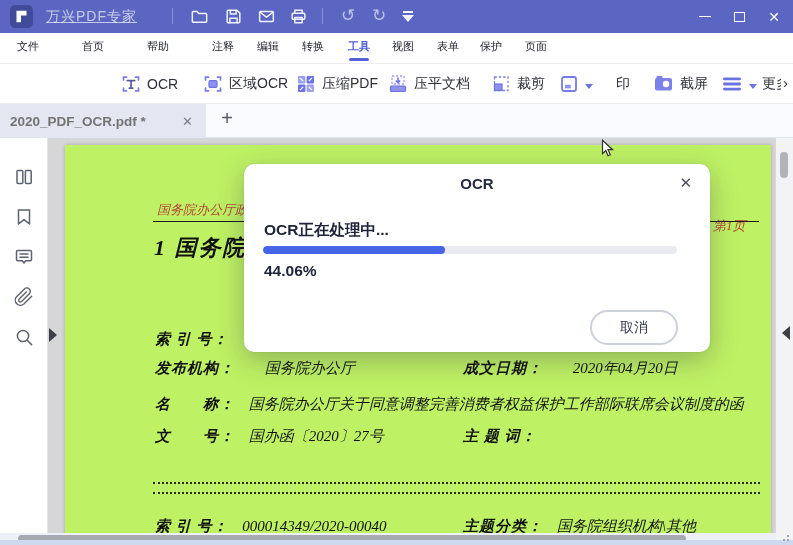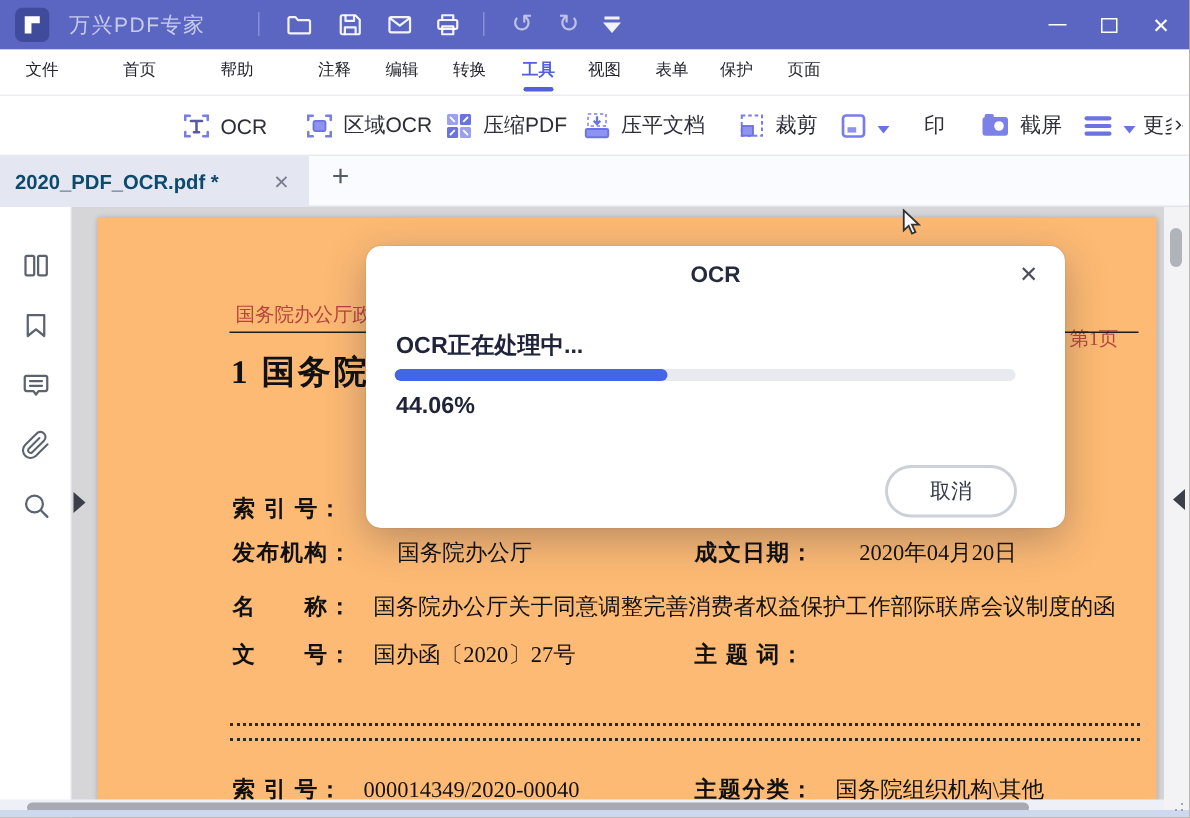--- a/index.html
+++ b/index.html
@@ -5,21 +5,21 @@
   * { margin:0; padding:0; box-sizing:border-box; }
   html,body { background:#888; }
   .screen {
     position:relative; width:793px; height:545px; overflow:hidden;
     font-family:"Liberation Sans", sans-serif; background:#d6d6d8;
     -webkit-font-smoothing:antialiased;
   }
   
   .titlebar { position:absolute; left:0; top:0; width:793px; height:33px; background:#5a66c1; }
   .logo { position:absolute; left:10px; top:5px; width:23px; height:23px; }
-  .app-title { position:absolute; left:46px; top:8px; font-size:14px; letter-spacing:1px; color:rgba(255,255,255,.66); }
+  .app-title { position:absolute; left:46px; top:8px; font-size:14px; letter-spacing:1px; color:rgba(255,255,255,.66);text-decoration:underline; }
   .tb-sep { position:absolute; top:8px; width:1px; height:16px; background:rgba(255,255,255,.28); }
   .tb-ic { position:absolute; top:7px; width:19px; height:19px; color:rgba(255,255,255,.92); cursor:default; }
   .tb-ic svg { width:100%; height:100%; stroke:currentColor; fill:none; stroke-width:1.4; stroke-linecap:round; stroke-linejoin:round; }
   .tb-glyph { position:absolute; top:4px; font-size:17px; line-height:24px; color:rgba(255,255,255,.60); }
   .collapse-ic { position:absolute; left:402px; top:11px; width:12px; height:11px; }
   .collapse-ic .bar { position:absolute; left:1px; top:0; width:10px; height:2px; background:#fff; opacity:.92;}
   .collapse-ic .tri { position:absolute; left:0; top:4px; width:0; height:0; border:6px solid transparent; border-top:7px solid rgba(255,255,255,.92); }
   .winctl { position:absolute; top:0; width:34px; height:33px; display:flex; align-items:center; justify-content:center; color:#fff; }
   .min-bar { width:12px; height:0; border-top:1.6px solid #fff; }
   .max-box { width:11px; height:10px; border:1.5px solid #fff; }
@@ -33,33 +33,33 @@
   .toolbar { position:absolute; left:0; top:64px; width:793px; height:40px; background:#fff; border-bottom:1px solid #e9e9ee; }
   .tool { position:absolute; top:0; height:40px; display:flex; align-items:center; gap:5px; }
   .tool svg { display:block; }
   .tool-label { font-size:14px; color:#2d2e38; white-space:nowrap; }
   .caret { width:0; height:0; border:4px solid transparent; border-top:5px solid #6b72e2; margin-top:8px; }
   .cursor-glyph { position:absolute; left:601px; top:75px; width:15px; height:20px; z-index:5; }
   .chev-more { position:absolute; left:781px; top:10px; font-size:15px; color:#2d2e38; background:#fff; padding-left:2px; }
   
   .tabbar { position:absolute; left:0; top:104px; width:793px; height:34px; background:#fafbfe; border-bottom:1px solid #e2e4ee; }
   .tab { position:absolute; left:0; top:0; width:206px; height:34px; background:#e4e7f2; display:flex; align-items:center; padding:0 10px; }
-  .tab-title { font-size:13.5px; font-weight:bold; color:#0c4a6e; flex:1; white-space:nowrap; overflow:hidden; }
+  .tab-title { font-size:13.5px; font-weight:bold; color:#737373; flex:1; white-space:nowrap; overflow:hidden; }
   .tab-close { font-size:13px; color:#7a7d90; padding:0 3px; }
   .newtab { position:absolute; left:214px; top:3px; font-size:20px; color:#555a68; width:26px; text-align:center; }
   
   .main { position:absolute; left:0; top:138px; width:793px; height:407px; background:#d6d6d8; }
   .side { position:absolute; left:0; top:0; width:48px; height:407px; background:#fff; border-right:1px solid #e3e3e9; }
   .side-ic { position:absolute; left:13px; width:22px; height:22px; color:#5c6370; }
   .side-ic svg { width:100%; height:100%; stroke:currentColor; fill:none; stroke-width:1.5; stroke-linecap:round; stroke-linejoin:round; }
   .handle { position:absolute; width:0; height:0; border:7px solid transparent; }
   .handle-left { left:49px; top:190px; border-left:8px solid #3c3f48; }
   .handle-right { left:775px; top:188px; border-right:8px solid #3c3f48; }
   
-  .page { position:absolute; left:65px; top:7px; width:706px; height:396px; background:#fdba74; box-shadow:0 0 4px rgba(0,0,0,.22); }
+  .page { position:absolute; left:65px; top:7px; width:706px; height:396px; background:#bef264; box-shadow:0 0 4px rgba(0,0,0,.22);font-style:italic; }
   .doc { font-family:"Liberation Serif", serif; color:#111; }
   .doc-red { position:absolute; font-size:13px; color:#b5443c; }
   .doc-rule { position:absolute; left:88px; top:76px; width:606px; height:0; border-top:1.6px solid #1c1c1c; }
   .doc-heading { position:absolute; left:89px; top:88px; font-size:22px; font-weight:bold; letter-spacing:2px; }
   .frow { position:absolute; font-size:15px; white-space:nowrap; }
   .flabel { font-weight:bold; letter-spacing:1px; }
   .dotline { position:absolute; left:88px; width:607px; height:0; border-top:2px dotted #2a2a2a; }
   
   .vscroll { position:absolute; left:776px; top:0; width:17px; height:407px; background:#f3f3f5; }
   .vthumb { position:absolute; left:4px; top:14px; width:8px; height:26px; border-radius:4px; background:#b1b3ba; }

